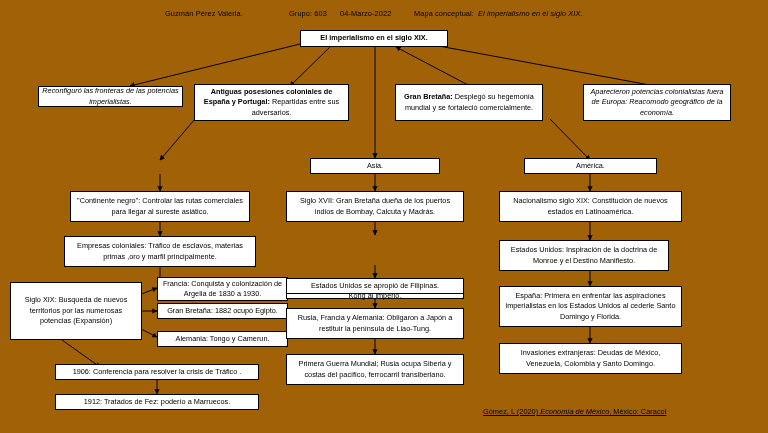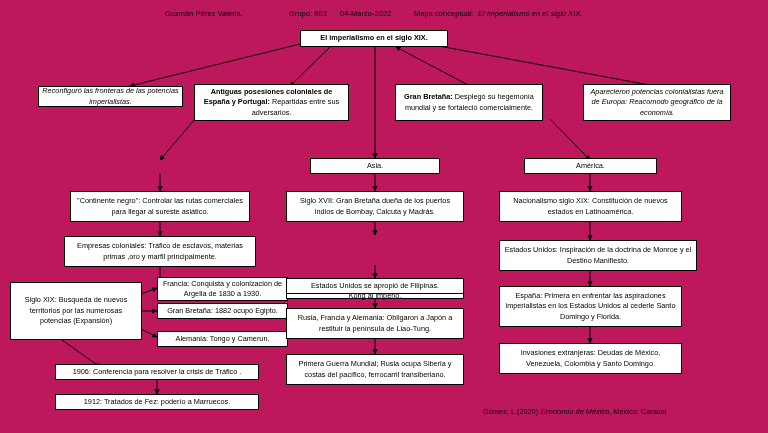--- a/index.html
+++ b/index.html
@@ -4,21 +4,21 @@
 <style>
   html, body {
     margin: 0;
     padding: 0;
     background: #ffffff;
   }
   #page {
     position: relative;
     width: 768px;
     height: 433px;
-    background: #be185d;
+    background: #a16207;
     font-family: "Liberation Sans", sans-serif;
     color: #000000;
     overflow: hidden;
   }
   #svg-layer {
     position: absolute;
     left: 0;
     top: 0;
     width: 768px;
     height: 433px;
@@ -29,20 +29,21 @@
     top: 9px;
     font-size: 7.4px;
     white-space: nowrap;
     letter-spacing: 0.1px;
   }
   .hdr.it { font-style: italic; }
   .footer {
     position: absolute;
     font-size: 7.4px;
     white-space: nowrap;
+    text-decoration: underline;
   }
   .footer .it { font-style: italic; }
   .node {
     position: absolute;
     box-sizing: border-box;
     border: 1px solid #000000;
     background: #ffffff;
     display: flex;
     align-items: center;
     justify-content: center;
@@ -179,21 +180,21 @@
   <div class="node" style="left:286px; top:308px; width:178px; height:31px;">
     <span class="txt">Rusia, Francia y Alemania: Obligaron a Japón a restituir la península de Liao-Tung.</span>
   </div>
   <div class="node" style="left:286px; top:354px; width:178px; height:31px;">
     <span class="txt">Primera Guerra Mundial; Rusia ocupa Siberia y costas del pacífico, ferrocarril transiberiano.</span>
   </div>
 
   <div class="node" style="left:499px; top:191px; width:183px; height:31px;">
     <span class="txt">Nacionalismo siglo XIX: Constitución de nuevos estados en Latinoamérica.</span>
   </div>
-  <div class="node" style="left:499px; top:240px; width:198px; height:31px;">
+  <div class="node" style="left:499px; top:240px; width:170px; height:31px;">
     <span class="txt">Estados Unidos: Inspiración de la doctrina de Monroe y el Destino Manifiesto.</span>
   </div>
   <div class="node" style="left:499px; top:286px; width:183px; height:41px;">
     <span class="txt">España: Primera en enfrentar las aspiraciones imperialistas en los Estados Unidos al cederle Santo Domingo y Florida.</span>
   </div>
   <div class="node" style="left:499px; top:343px; width:183px; height:31px;justify-content:flex-end;">
     <span class="txt">Invasiones extranjeras: Deudas de México, Venezuela, Colombia y Santo Domingo.</span>
   </div>
 
   <div class="footer" style="left:483px; top:407px;"><span>Gómez, L (2020) </span><span class="it">Economía de México</span><span>, México: Caracol</span></div>

